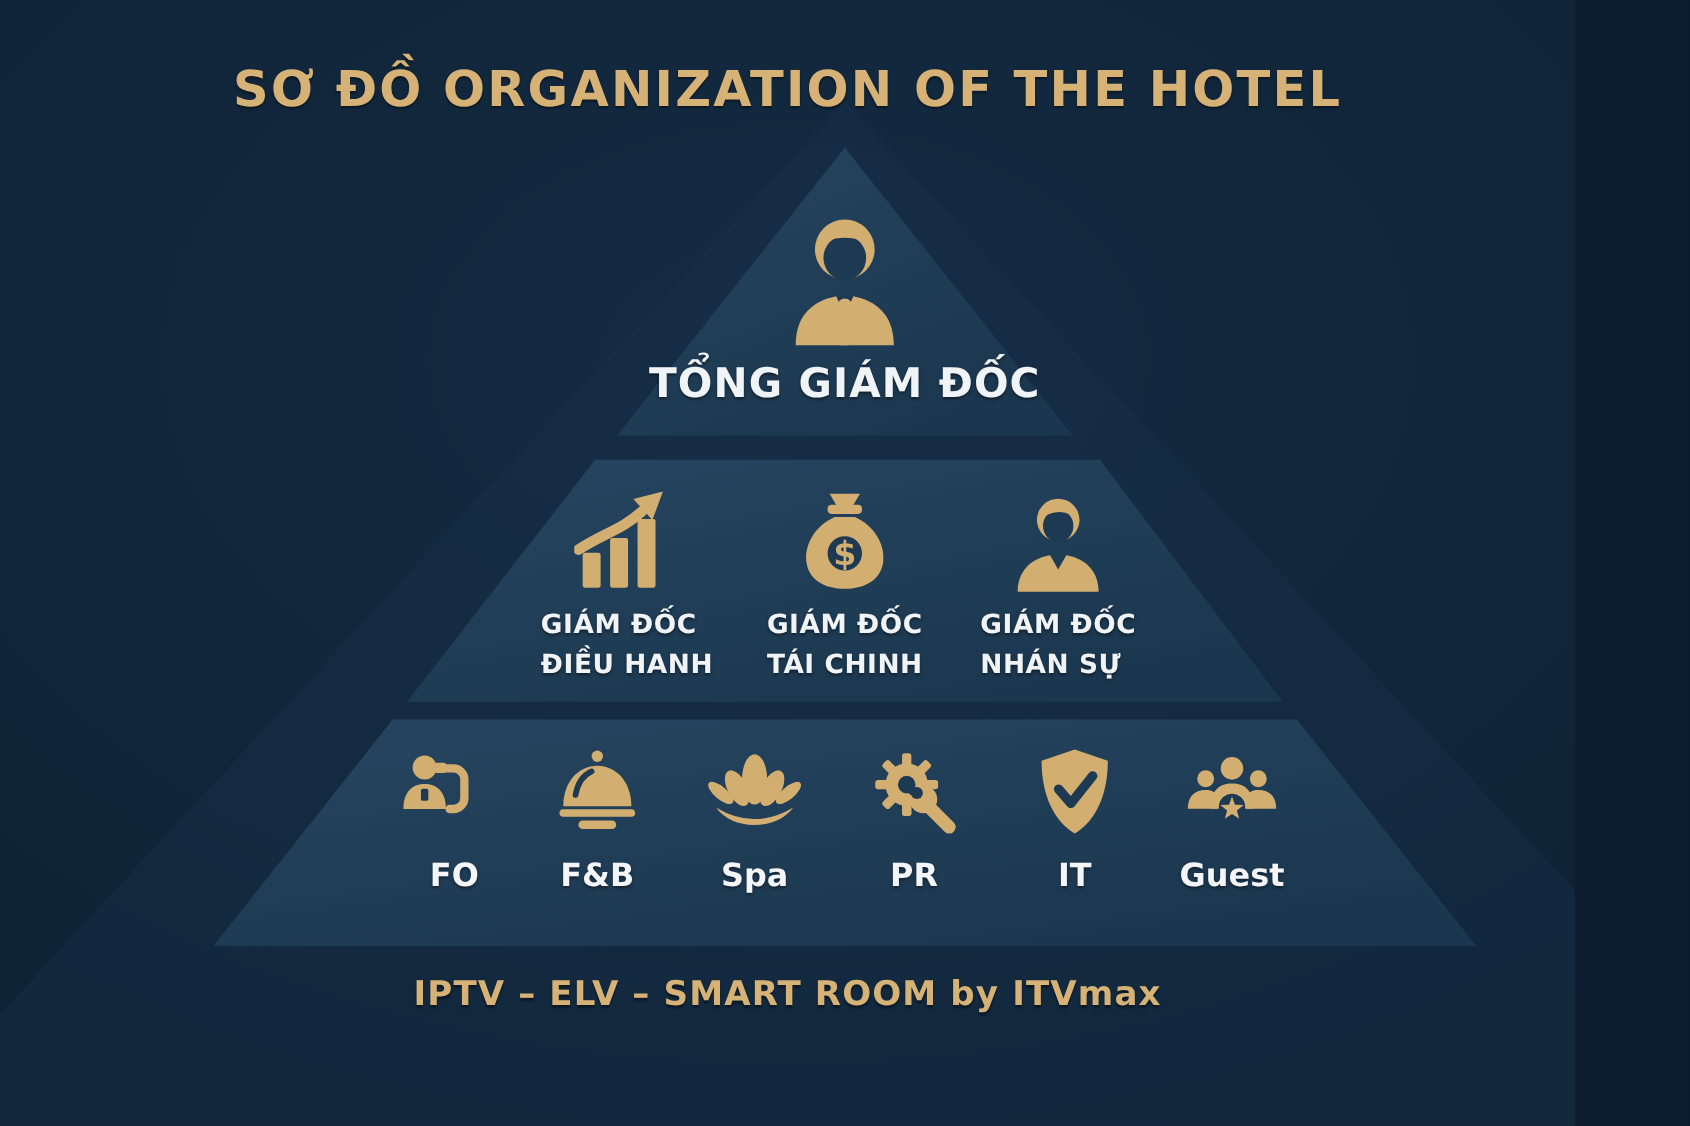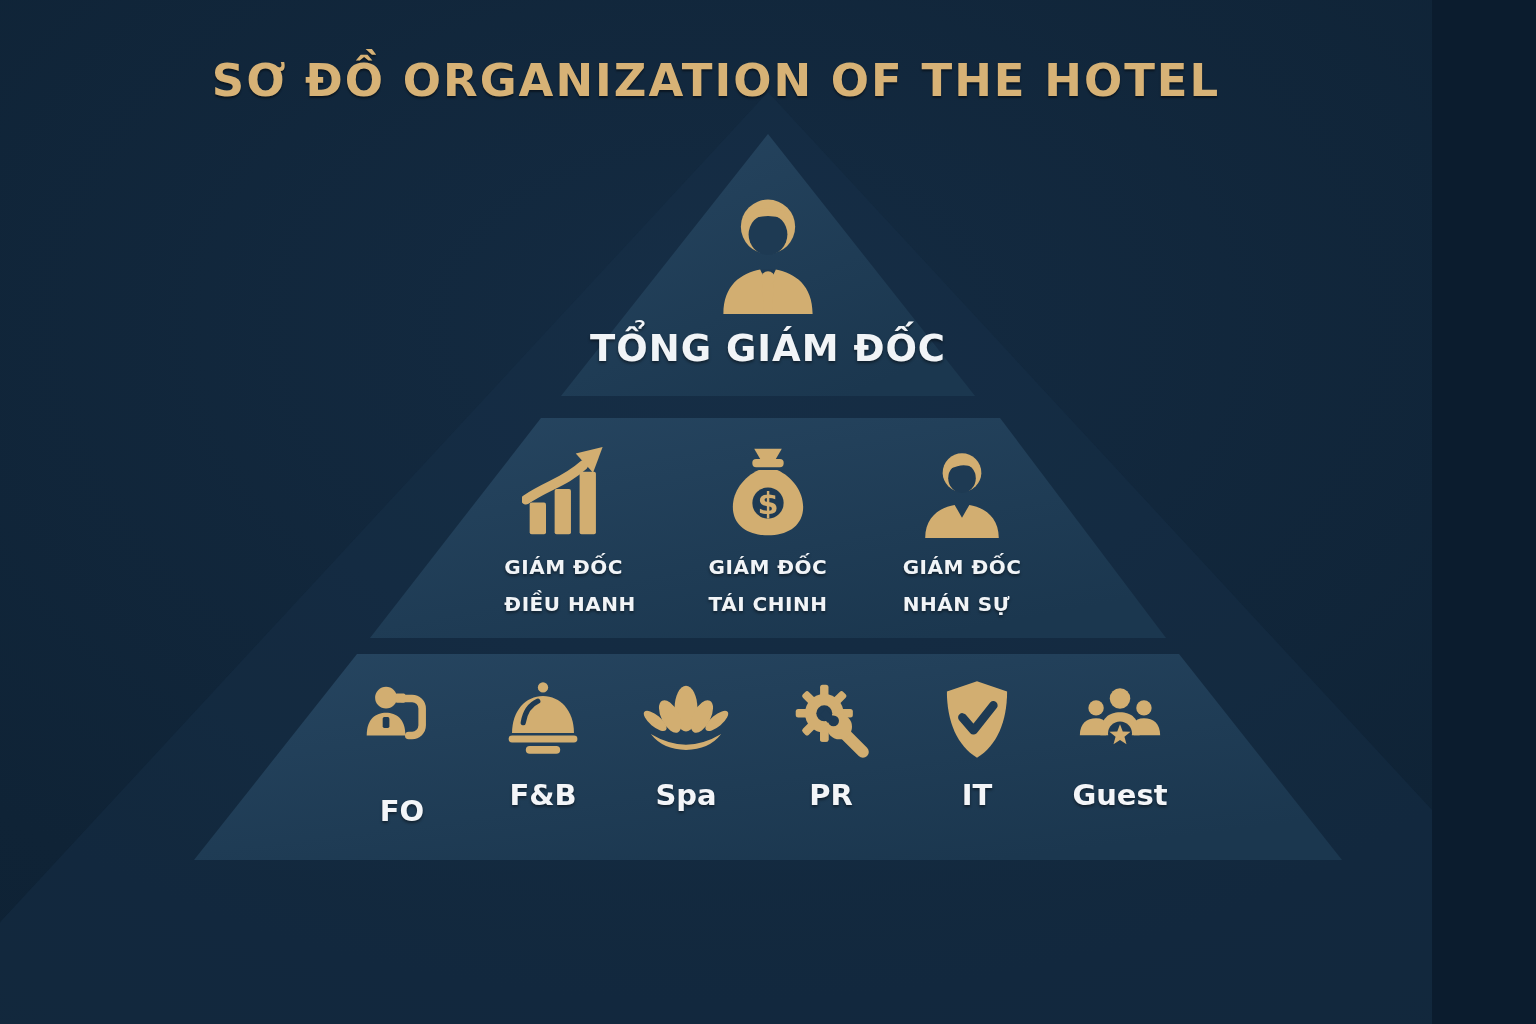--- a/index.html
+++ b/index.html
@@ -9,21 +9,21 @@
     font-family:"DejaVu Sans","Liberation Sans",sans-serif;
   }
   svg.shapes{position:absolute;left:0;top:0;width:1536px;height:1024px;}
   .abs{position:absolute;transform:translateX(-50%);white-space:nowrap;}
   .title{
     position:absolute;top:54px;left:0;width:100%;text-align:center;
     color:#d7b276;font-size:45px;font-weight:bold;letter-spacing:2px;
     text-shadow:0 2px 2px rgba(0,0,0,.45);
   }
   .t1-label{left:768px;top:327px;color:#f1f4f7;font-size:37px;font-weight:bold;letter-spacing:1px;text-shadow:0 2px 3px rgba(0,0,0,.45);}
-  .t2-label{top:549px;color:#f1f4f7;font-size:20px;font-weight:bold;line-height:37px;letter-spacing:.5px;text-shadow:0 2px 3px rgba(0,0,0,.45);}
+  .t2-label{top:549px;color:#f1f4f7;font-size:24px;font-weight:bold;line-height:37px;letter-spacing:.5px;text-shadow:0 2px 3px rgba(0,0,0,.45);}
   .t3-label{top:776px;color:#f3f5f8;font-size:29px;font-weight:bold;line-height:38px;text-shadow:0 2px 3px rgba(0,0,0,.45);}
   .icon{position:absolute;transform:translateX(-50%);line-height:0;}
   .footer-tagline{
     position:absolute;top:886px;left:0;width:100%;text-align:center;
     color:#d7b276;font-size:31px;font-weight:bold;letter-spacing:1px;
     text-shadow:0 2px 2px rgba(0,0,0,.4);
   }
   .brand{
     position:absolute;top:922px;right:38px;
     color:#d9b87c;font-size:52px;font-weight:bold;letter-spacing:1px;
@@ -166,33 +166,34 @@
         <circle cx="55" cy="19" r="12"></circle>
         <path d="M8,62 C8,48 16,42 27,42 C33,42 37,44 39,48 L39,62 Z"></path>
         <path d="M102,62 C102,48 94,42 83,42 C77,42 73,44 71,48 L71,62 Z"></path>
         <path d="M32,62 C32,42 42,35 55,35 C68,35 78,42 78,62 Z"></path>
       </g>
       <circle cx="55" cy="60" r="14" fill="#1e3a53"></circle>
       <polygon fill="#d2ae71" points="55,49 58.2,57.6 67.4,58 60.2,63.7 62.6,72.5 55,67.5 47.4,72.5 49.8,63.7 42.6,58 51.8,57.6"></polygon>
     </svg>
   </div>
 
-  <div class="abs t3-label" style="left:402px;margin-top:16px;">
+  <div class="abs t3-label" style="left:413px;">
     <div>FO</div>
   </div>
   <div class="abs t3-label" style="left:543px;">
     <div>F&amp;B</div>
   </div>
   <div class="abs t3-label" style="left:686px;">
     <div>Spa</div>
   </div>
   <div class="abs t3-label" style="left:831px;">
     <div>PR</div>
   </div>
   <div class="abs t3-label" style="left:977px;">
     <div>IT</div>
   </div>
   <div class="abs t3-label" style="left:1120px;">
     <div>Guest</div>
   </div>
 
+  <div class="footer-tagline">IPTV – ELV – SMART ROOM by ITVmax</div>
 
 </div>
 
 </body></html>

